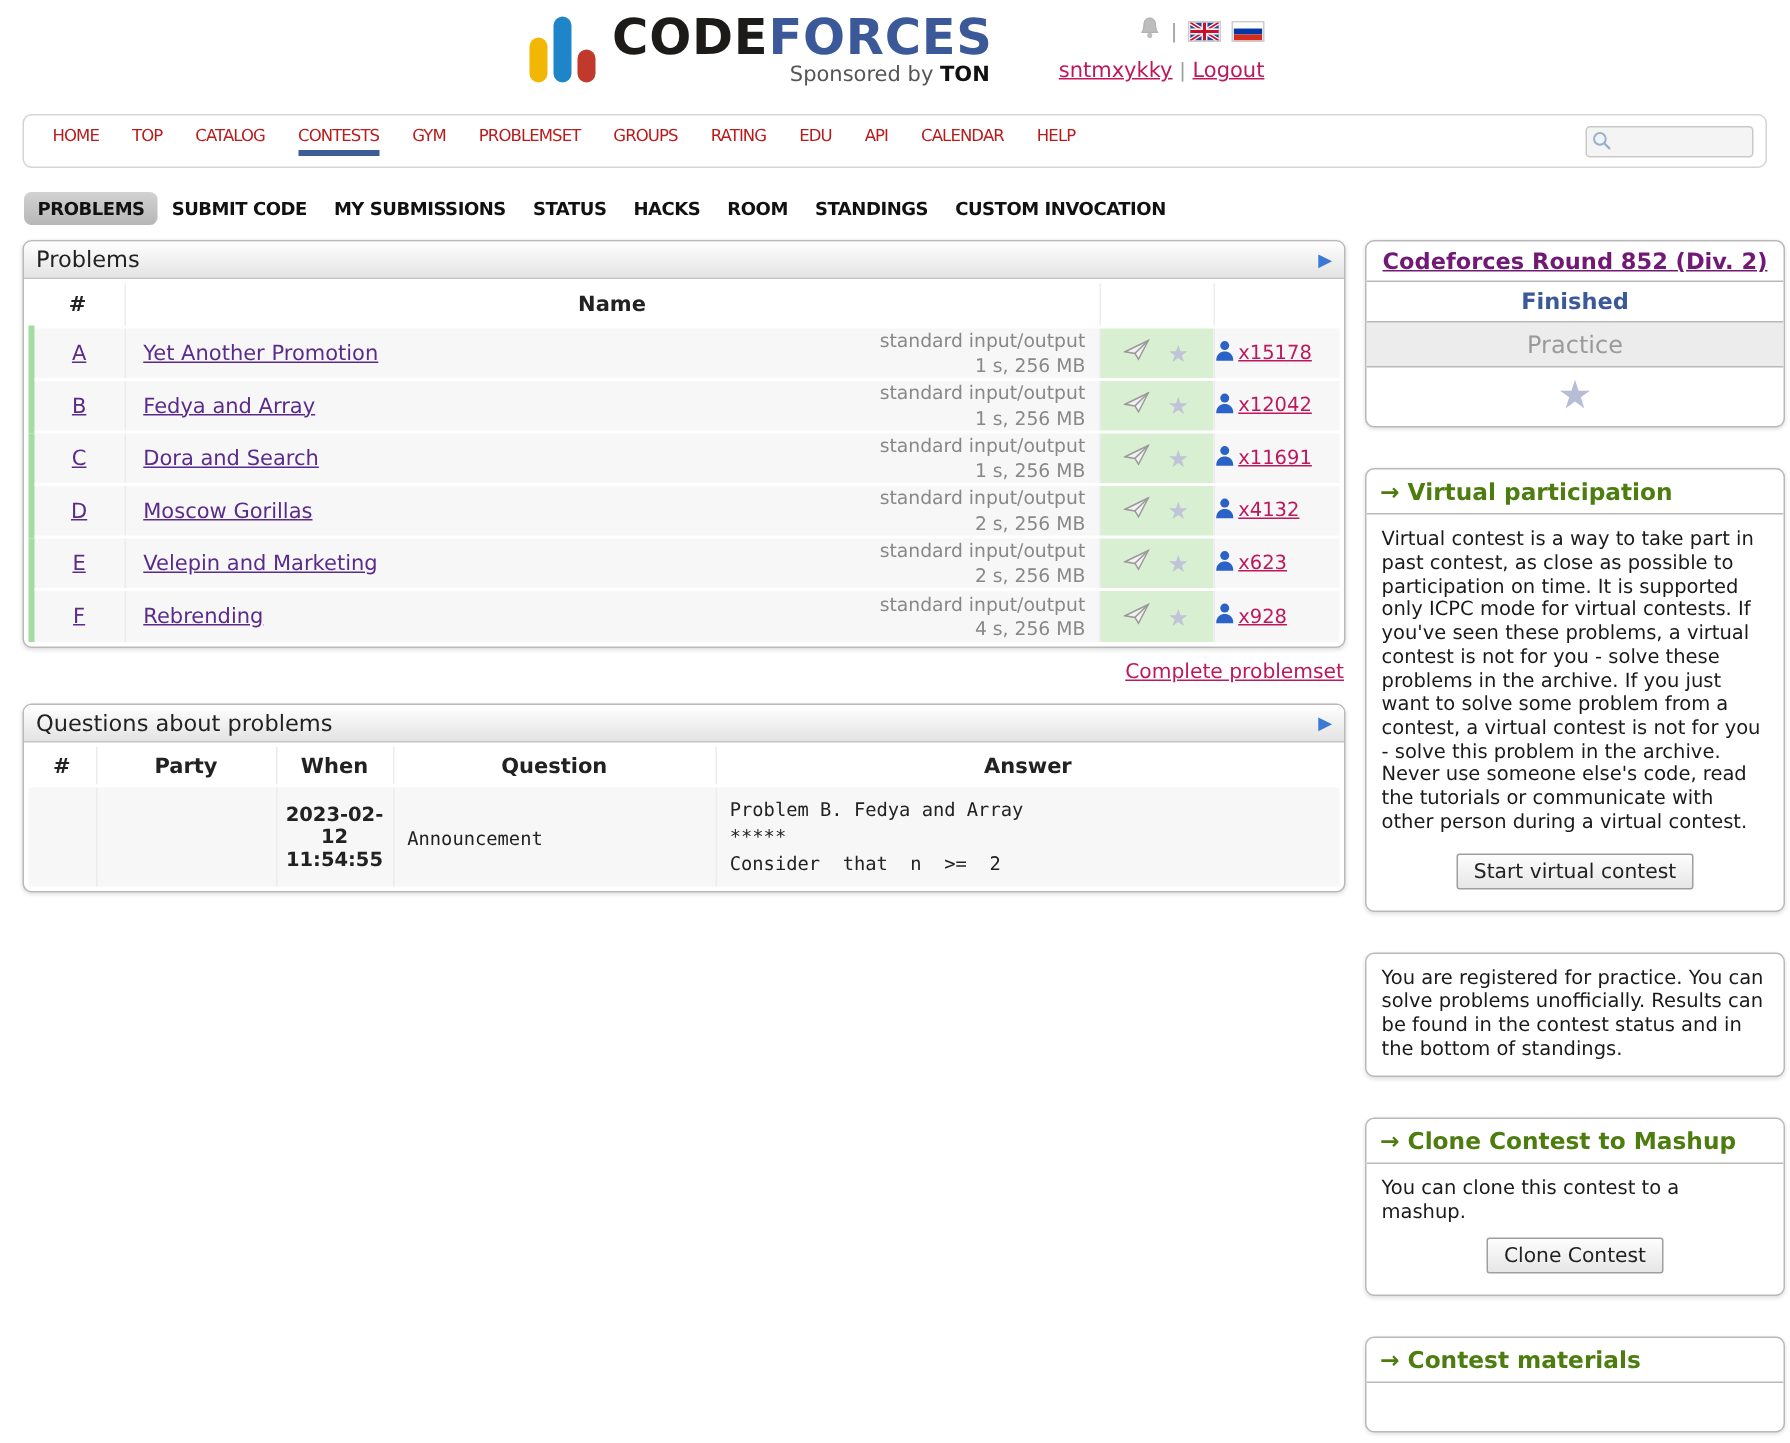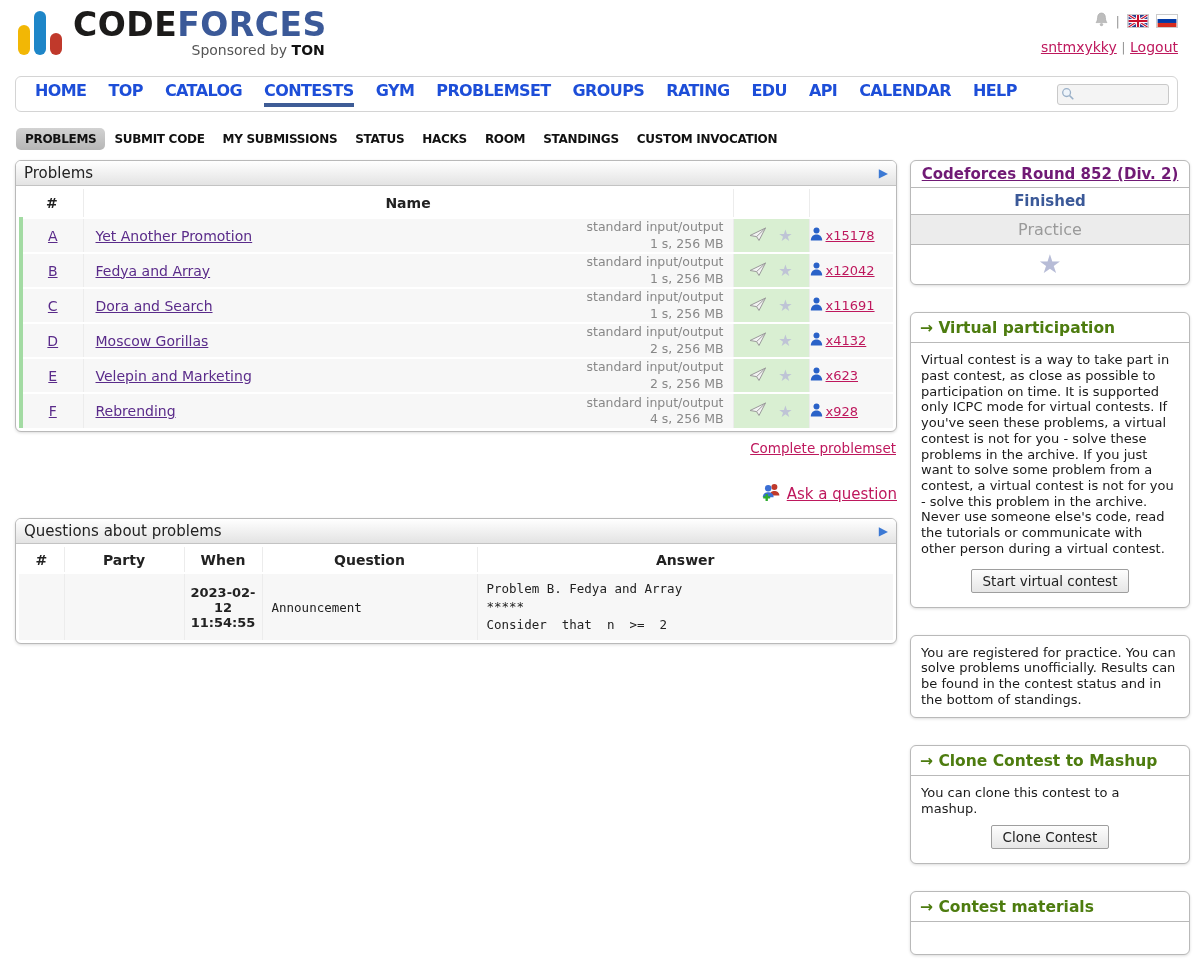--- a/index.html
+++ b/index.html
@@ -1,20 +1,20 @@
 <!DOCTYPE html>
 <html><head>
 <meta charset="utf-8">
 <style>
   * { box-sizing: border-box; margin: 0; padding: 0; }
   html,body { width:1193px; height:962px; overflow:hidden; background:#fff;
     font-family:"DejaVu Sans","Liberation Sans",sans-serif; color:#222; font-size:14px; }
 
   
-  .site-header { display:flex; justify-content:space-between; padding:8px 15px 0 18px; height:74px;gap:44px; }
+  .site-header { display:flex; justify-content:center; padding:8px 15px 0 18px; height:74px;gap:44px; }
   .logo-area { display:flex; align-items:flex-start; gap:11px; }
   .logo-bars { display:flex; align-items:flex-end; gap:4px; height:46px; margin-top:1px; }
   .logo-bars i { display:block; width:12px; border-radius:6px; }
   .bar-yellow { height:30px; background:#f2b705; }
   .bar-blue   { height:44px; background:#1e86c8; }
   .bar-red    { height:22px; background:#c0392b; }
   .logo-text { line-height:1; }
   .wordmark { font-size:33px; font-weight:800; letter-spacing:.5px; }
   .wm-code { color:#1c1b1a; } .wm-forces { color:#3b5998; }
   .sponsored { text-align:right; font-size:14px; color:#555; margin-top:2px; padding-right:2px; }
@@ -23,22 +23,22 @@
   .lang-row { display:flex; justify-content:flex-end; align-items:center; gap:7px; height:18px; }
   .sep { color:#999; font-size:13px; }
   .flag { display:block; border:1px solid #ccc; }
   .user-row { margin-top:9px; font-size:14px; }
   a.cf-link { color:#be185d; text-decoration:underline; }
   a.visited-link { color:#5a2b8a; text-decoration:underline; }
 
   
   .main-nav { margin:2px 15px 0; border:1px solid #d4d4d4; border-radius:6px; height:36px;
     display:flex; align-items:center; padding:0 8px; background:#fff; }
-  .nav-item { padding:0 11px; text-decoration:none; color:#1d4ed8; font-size:16px;
-    font-weight:700; letter-spacing:-0.6px; }
+  .nav-item { padding:0 11px; text-decoration:none; color:#b91c1c; font-size:11px;
+    font-weight:400; letter-spacing:-0.6px; }
   .nav-item span { display:inline-block; padding-bottom:3px; border-bottom:4px solid transparent; }
   .nav-item.active span { border-bottom-color:#3e5c96; }
   .nav-search { margin-left:auto; position:relative; }
   .nav-search input { width:112px; height:21px; background:#f4f4f4; border:1px solid #c9c9c9;
     border-radius:3px; padding:0 4px 0 21px; font-size:12px; }
   .mag-icon { position:absolute; left:4px; top:3px; }
 
   
   .contest-nav { margin:16px 15px 0 16px; display:flex; align-items:center; }
   .ctab { font-size:12px; font-weight:700; letter-spacing:-0.3px; color:#111;
@@ -376,33 +376,20 @@
             </tr>
           </tbody>
         </table>
       </div>
     </div>
 
     <div class="complete-row">
       <a class="cf-link" href="#">Complete problemset</a>
     </div>
 
-    <div class="ask-row">
-      <span>
-        <svg width="20" height="18" viewBox="0 0 20 18">
-          <circle cx="13.4" cy="4" r="3" fill="#c0392b"></circle>
-          <path d="M8.6 12.6 C8.6 9.2 11.2 8 13.4 8 C15.6 8 18.4 9.2 18.4 12.6 Z" fill="#c0392b"></path>
-          <circle cx="7.2" cy="5.2" r="3.2" fill="#3b6fd4"></circle>
-          <path d="M1.8 14.2 C1.8 10.4 4.8 9.2 7.2 9.2 C9.6 9.2 12.6 10.4 12.6 14.2 Z" fill="#3b6fd4"></path>
-          <rect x="2.2" y="13.2" width="7" height="2.4" rx="0.5" fill="#2eac2e"></rect>
-          <rect x="4.5" y="10.9" width="2.4" height="7" rx="0.5" fill="#2eac2e"></rect>
-        </svg>
-      </span>
-      <a class="cf-link" href="#">Ask a question</a>
-    </div>
 
     <div class="box questions-box">
       <div class="caption-bar">
         <span>Questions about problems</span>
         <span class="caption-arrow">▶</span>
       </div>
       <div class="tbl-wrap">
         <table class="q-tbl">
           <thead>
             <tr>

